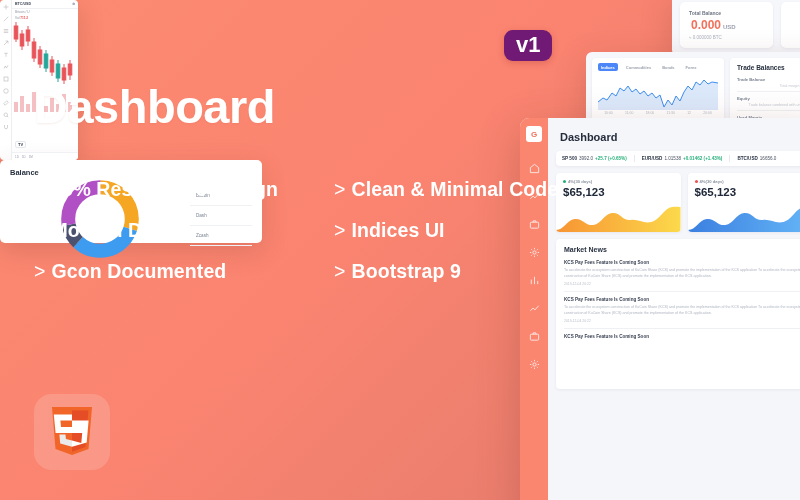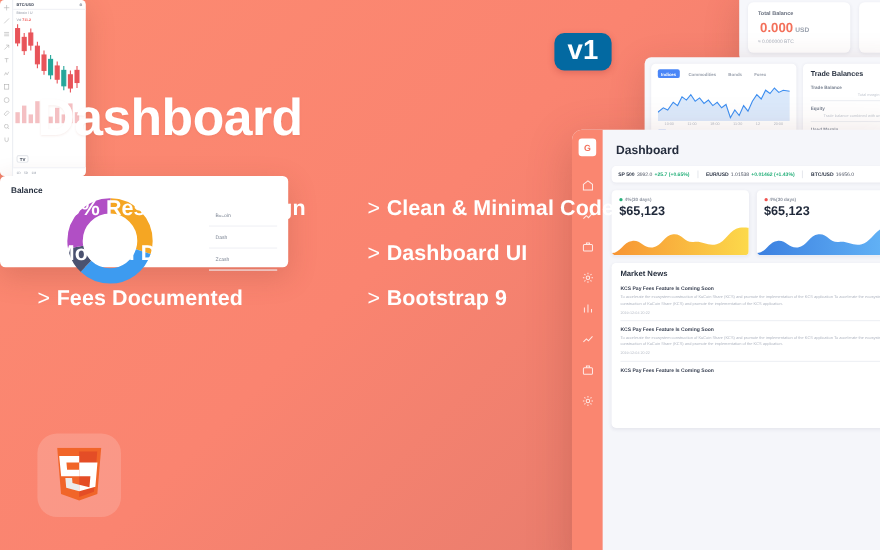--- a/index.html
+++ b/index.html
@@ -14,21 +14,21 @@
   .promo { position: absolute; left: 34px; top: 28px; width: 520px; z-index: 60; }
 
   .title-wrap { position: relative; }
   .title {
     font-size: 47px; font-weight: 700; color: #ffffff;
     line-height: 1.12; letter-spacing: -0.5px;
     text-shadow: 0 1px 2px rgba(180,80,60,.10);
   }
   .badge-v1 {
     position: absolute; left: 470px; top: 2px;
-    background: #0369a1; color: #fff; font-size: 25px; font-weight: 700;
+    background: #701a75; color: #fff; font-size: 22px; font-weight: 700;
     padding: 4px 12px 5px; border-radius: 9px; line-height: 1;
     box-shadow: 0 2px 6px rgba(150,30,35,.25);
   }
 
   .features {
     margin-top: 36px; display: grid;
     grid-template-columns: 300px 220px;
     grid-auto-rows: 41px; align-items: center;
   }
   .feat {
@@ -160,22 +160,22 @@
       <br>
       <span>Dashboard</span>
     </div>
     <div class="badge-v1">v1</div>
   </div>
 
   <div class="features">
     <div class="feat"><span class="chev">&gt;</span><span>29% Responsive Design</span></div>
     <div class="feat"><span class="chev">&gt;</span><span>Clean &amp; Minimal Code</span></div>
     <div class="feat"><span class="chev">&gt;</span><span>Modern Design</span></div>
-    <div class="feat"><span class="chev">&gt;</span><span>Dashboard UI</span></div>
-    <div class="feat"><span class="chev">&gt;</span><span>Fees Documented</span></div>
+    <div class="feat"><span class="chev">&gt;</span><span>Indices UI</span></div>
+    <div class="feat"><span class="chev">&gt;</span><span>Gcon Documented</span></div>
     <div class="feat"><span class="chev">&gt;</span><span>Bootstrap 9</span></div>
   </div>
 </div>
 
 <div class="html5-badge">
   <svg width="44" height="50" viewBox="0 0 44 50">
     <path d="M2 0 L42 0 L38.5 42 L22 48 L5.5 42 Z" fill="#f16529"></path>
     <path d="M22 3.5 L22 44.8 L35.4 40.1 L38.4 3.5 Z" fill="#e44d26"></path>
     <path d="M22 20 L11 20 L10.4 13.5 L22 13.5 L22 7.5 L3.8 7.5 L5.6 26 L22 26 Z" fill="#fff"></path>
     <path d="M22 33.6 L15.9 32 L15.5 27.5 L9.4 27.5 L10.2 36.4 L22 39.7 Z" fill="#ebebeb"></path>

